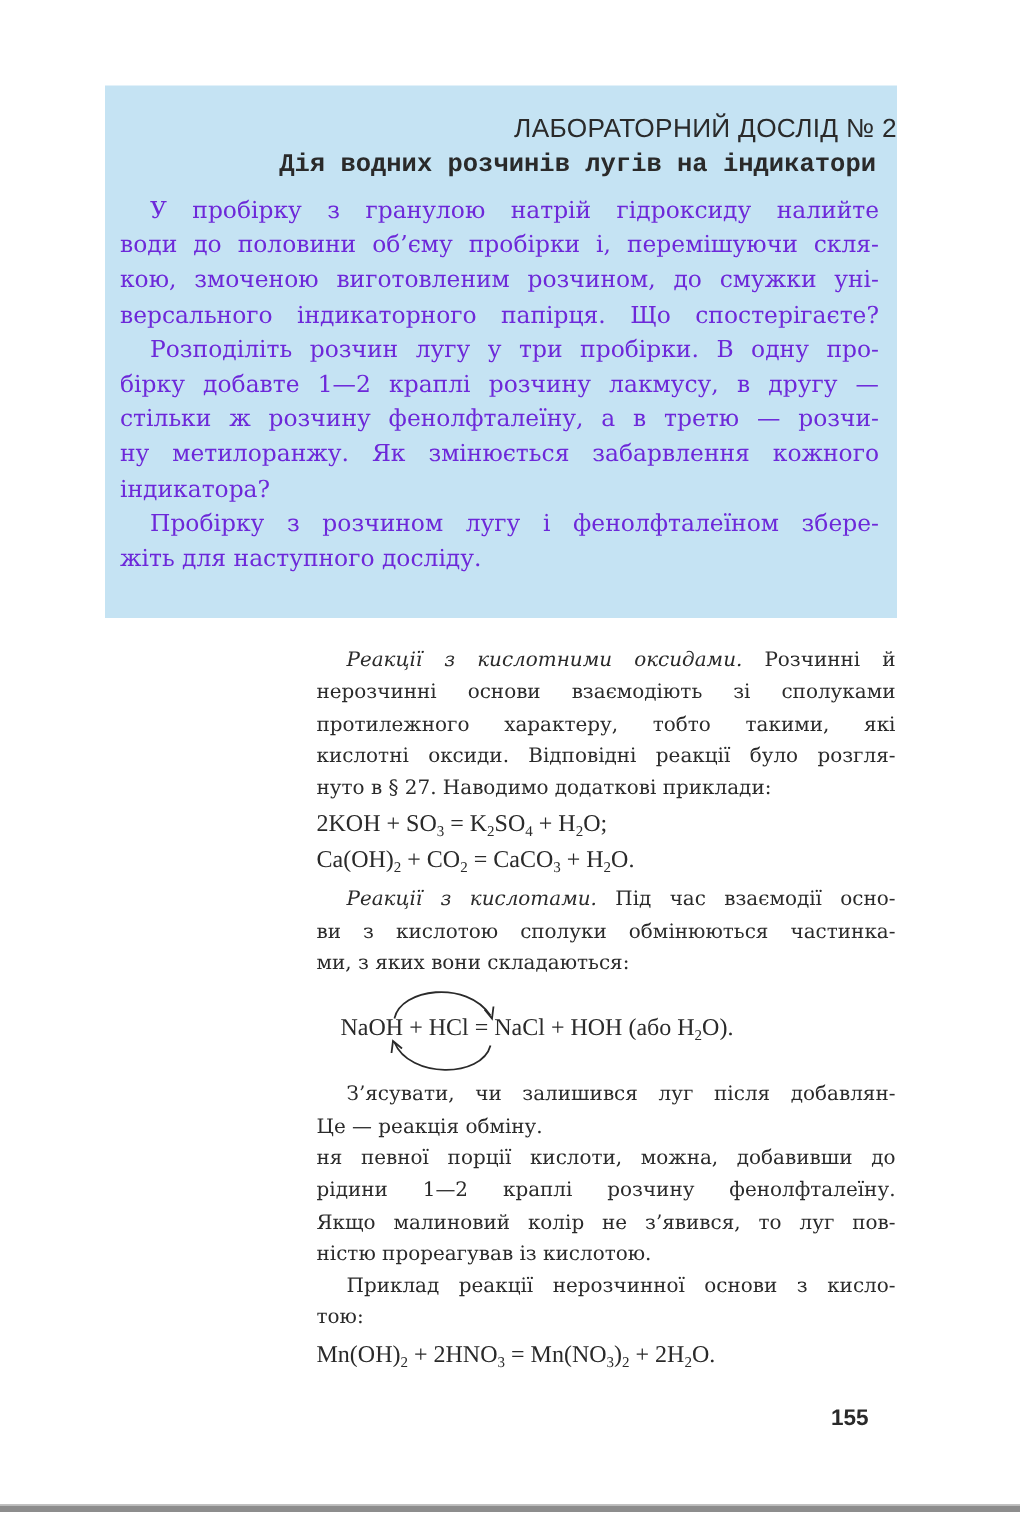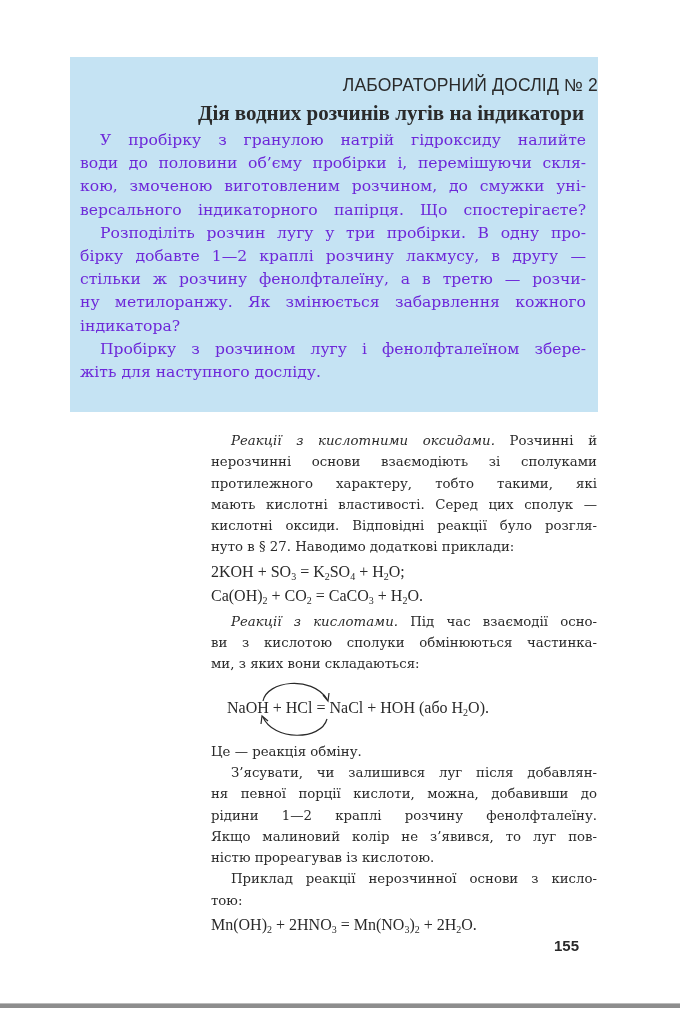--- a/index.html
+++ b/index.html
@@ -12,21 +12,21 @@
     position:absolute; left:70px; top:57px; width:528px; height:355px;
     background:#c5e3f3;
   }
   .lab-title {
     position:absolute; left:0; right:0; top:18px; text-align:right;
     font-family:"Liberation Sans", sans-serif; font-size:17.5px; color:#2a2a2a;
     letter-spacing:0.2px;
   }
   .lab-subtitle {
     position:absolute; right:14px; top:44px;
-    font-family:Liberation Serif, serif; font-weight:bold; font-size:21px; color:#2a2a2a;
+    font-family:Liberation Mono, monospace; font-weight:bold; font-size:17px; color:#2a2a2a;
   }
   .lab-text {
     position:absolute; left:10px; right:12px; top:72px;
     font-family:"DejaVu Serif", serif; font-size:15.6px; line-height:23.2px; color:#6d28d9;
   }
   .line { display:block; white-space:nowrap; height:23.2px; }
   .just { text-align:justify; text-align-last:justify; }
   .ind { padding-left:20px; }
   .body-col {
     position:absolute; left:211px; width:386px; top:430px;
@@ -69,21 +69,20 @@
   </div>
 </div>
 
 <div class="body-col">
   <span class="line just ind">
     <span class="ital-bold">Реакції з кислотними оксидами.</span>
     <span>Розчинні й</span>
   </span>
   <span class="line just">нерозчинні основи взаємодіють зі сполуками</span>
   <span class="line just">протилежного характеру, тобто такими, які</span>
-  <span class="line just">мають кислотні властивості. Серед цих сполук —</span>
   <span class="line just">кислотні оксиди. Відповідні реакції було розгля-</span>
   <span class="line">нуто в § 27. Наводимо додаткові приклади:</span>
 
   <span class="eq" style="margin-top:2px;"><span>2KOH + SO</span><sub>3</sub><span> = K</span><sub>2</sub><span>SO</span><sub>4</sub><span> + H</span><sub>2</sub><span>O;</span></span>
   <span class="eq"><span>Ca(OH)</span><sub>2</sub><span> + CO</span><sub>2</sub><span> = CaCO</span><sub>3</sub><span> + H</span><sub>2</sub><span>O.</span></span>
 
   <span class="line just ind" style="margin-top:3px;">
     <span class="ital-bold">Реакції з кислотами.</span>
     <span>Під час взаємодії осно-</span>
   </span>
@@ -93,22 +92,22 @@
   <div class="eq-cycle">
     <svg width="90" height="66" viewBox="0 0 90 66">
       <path d="M14 26 C 18 6, 62 0, 78 24" fill="none" stroke="#2a2a2a" stroke-width="1.2"></path>
       <path d="M74 20 L79 26 L80 18" fill="none" stroke="#2a2a2a" stroke-width="1.2"></path>
       <path d="M78 44 C 72 66, 24 66, 14 42" fill="none" stroke="#2a2a2a" stroke-width="1.2"></path>
       <path d="M12 49 L13 41 L19 46" fill="none" stroke="#2a2a2a" stroke-width="1.2"></path>
     </svg>
     <span class="eq"><span>NaOH + HCl = NaCl + HOH (або H</span><sub>2</sub><span>O).</span></span>
   </div>
 
+  <span class="line just ind">З’ясувати, чи залишився луг після добавлян-</span>
   <span class="line">Це — реакція обміну.</span>
-  <span class="line just ind">З’ясувати, чи залишився луг після добавлян-</span>
   <span class="line just">ня певної порції кислоти, можна, добавивши до</span>
   <span class="line just">рідини 1—2 краплі розчину фенолфталеїну.</span>
   <span class="line just">Якщо малиновий колір не з’явився, то луг пов-</span>
   <span class="line">ністю прореагував із кислотою.</span>
   <span class="line just ind">Приклад реакції нерозчинної основи з кисло-</span>
   <span class="line">тою:</span>
 
   <span class="eq" style="margin-top:2px;"><span>Mn(OH)</span><sub>2</sub><span> + 2HNO</span><sub>3</sub><span> = Mn(NO</span><sub>3</sub><span>)</span><sub>2</sub><span> + 2H</span><sub>2</sub><span>O.</span></span>
 </div>
 

